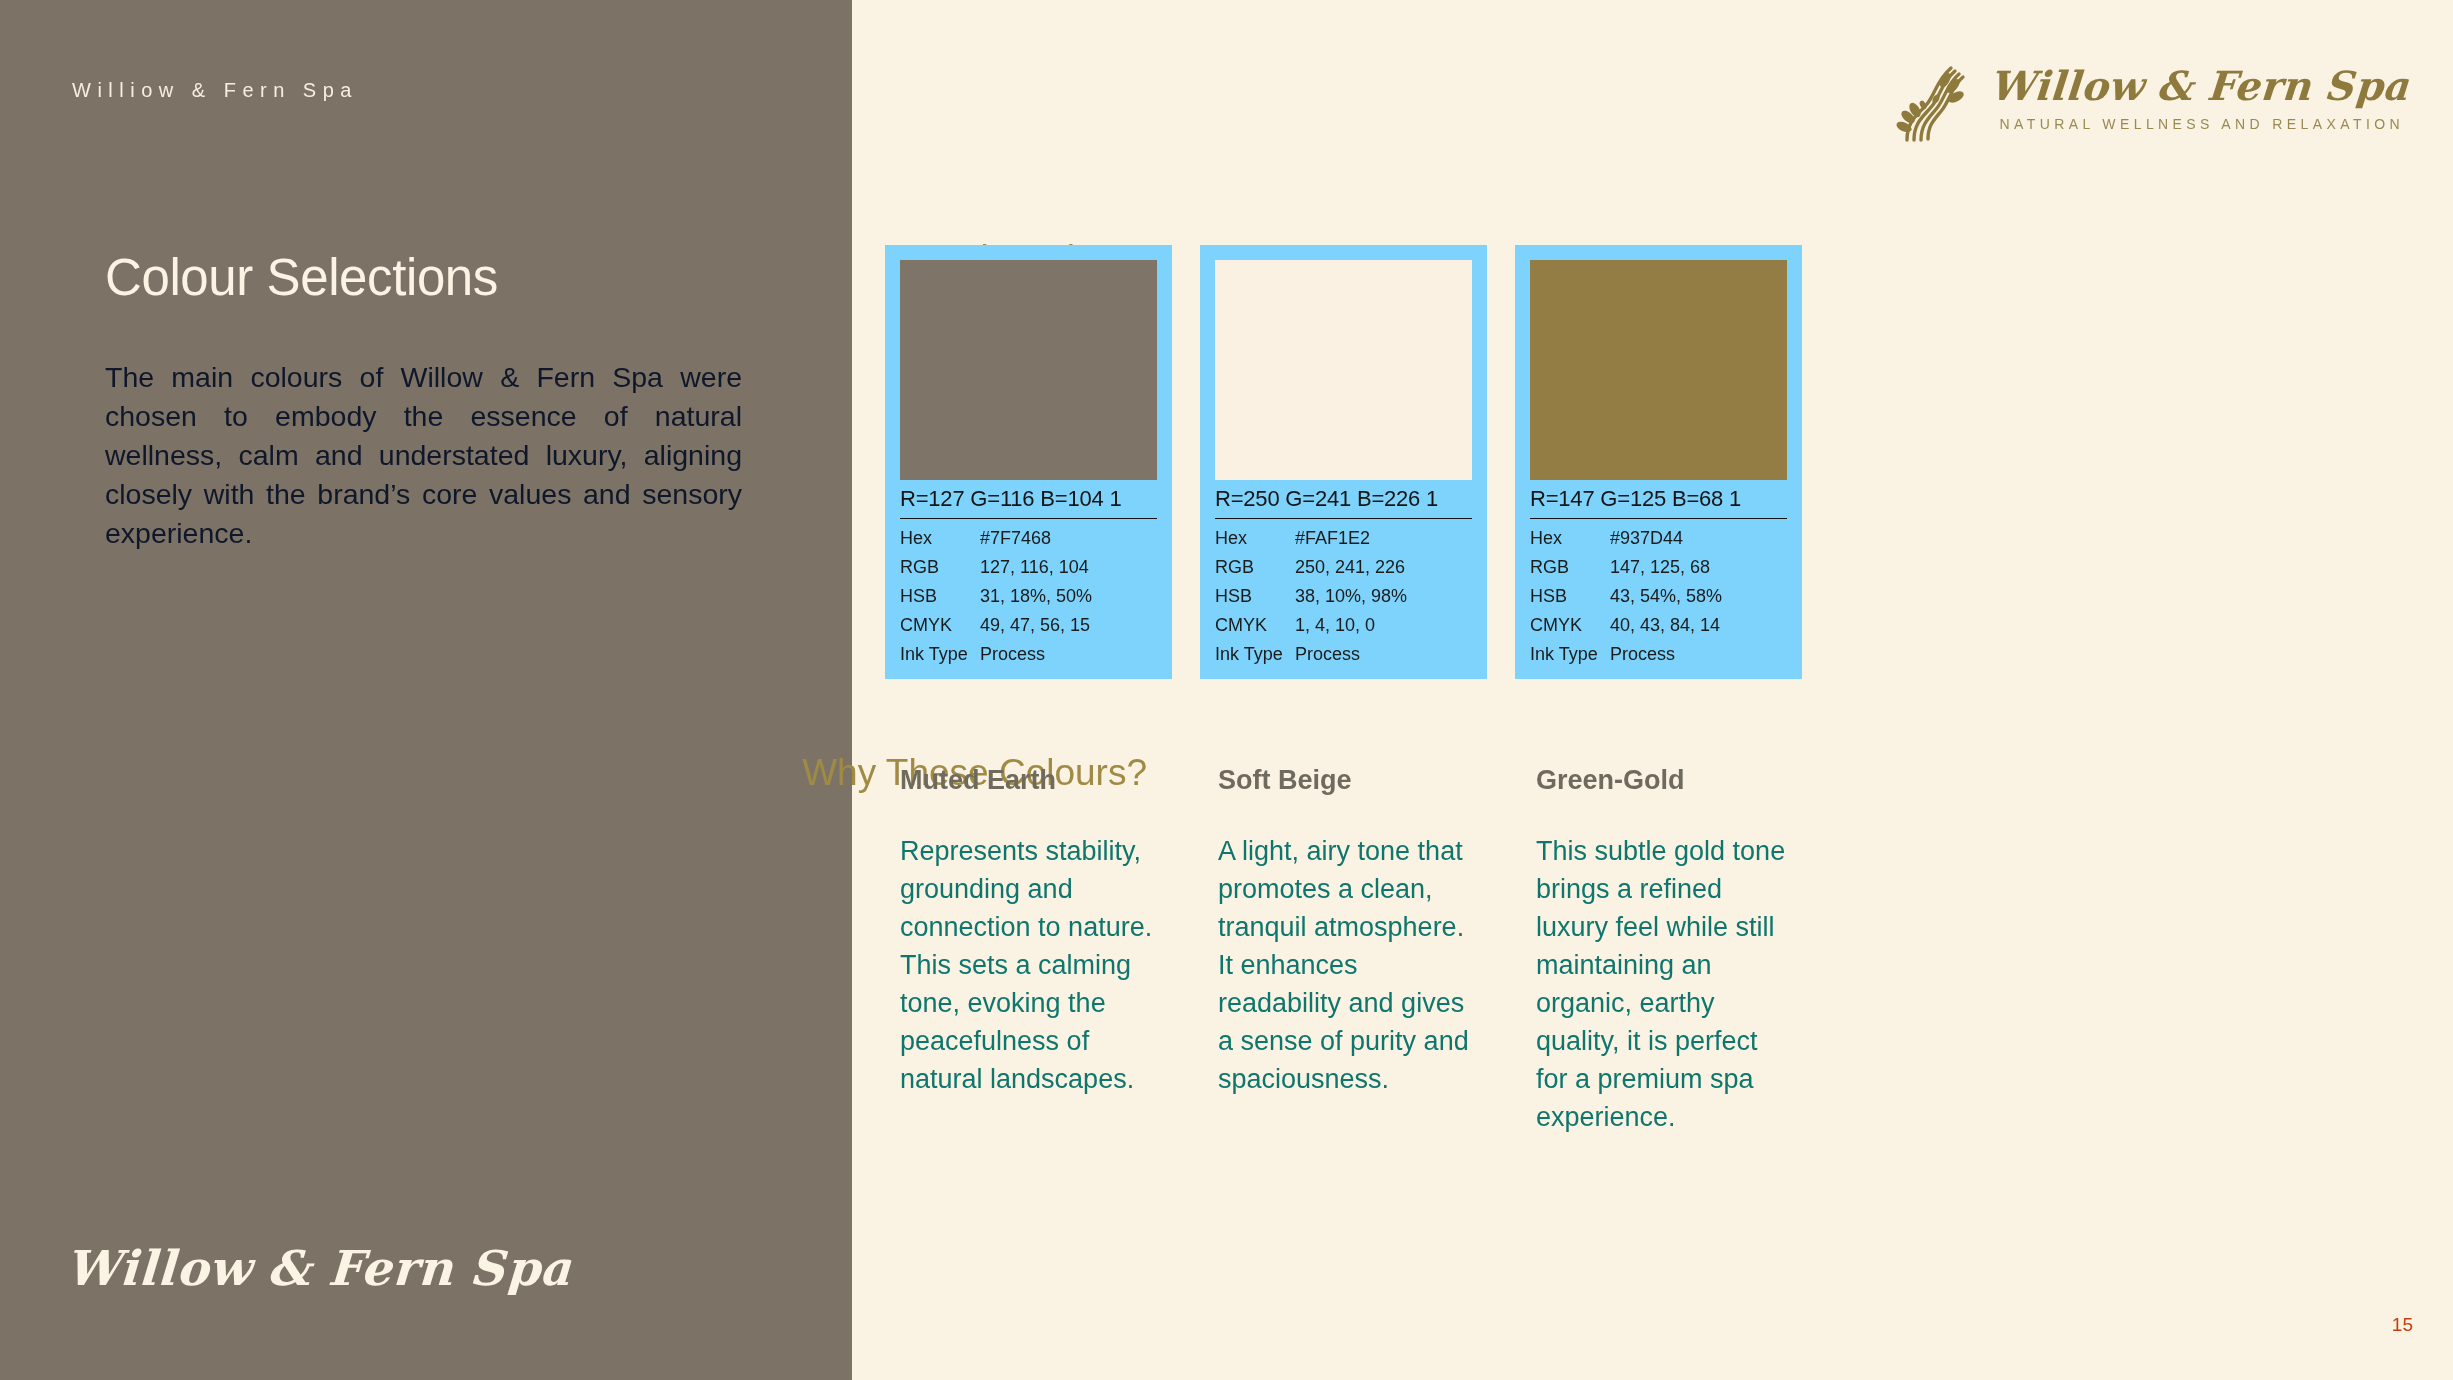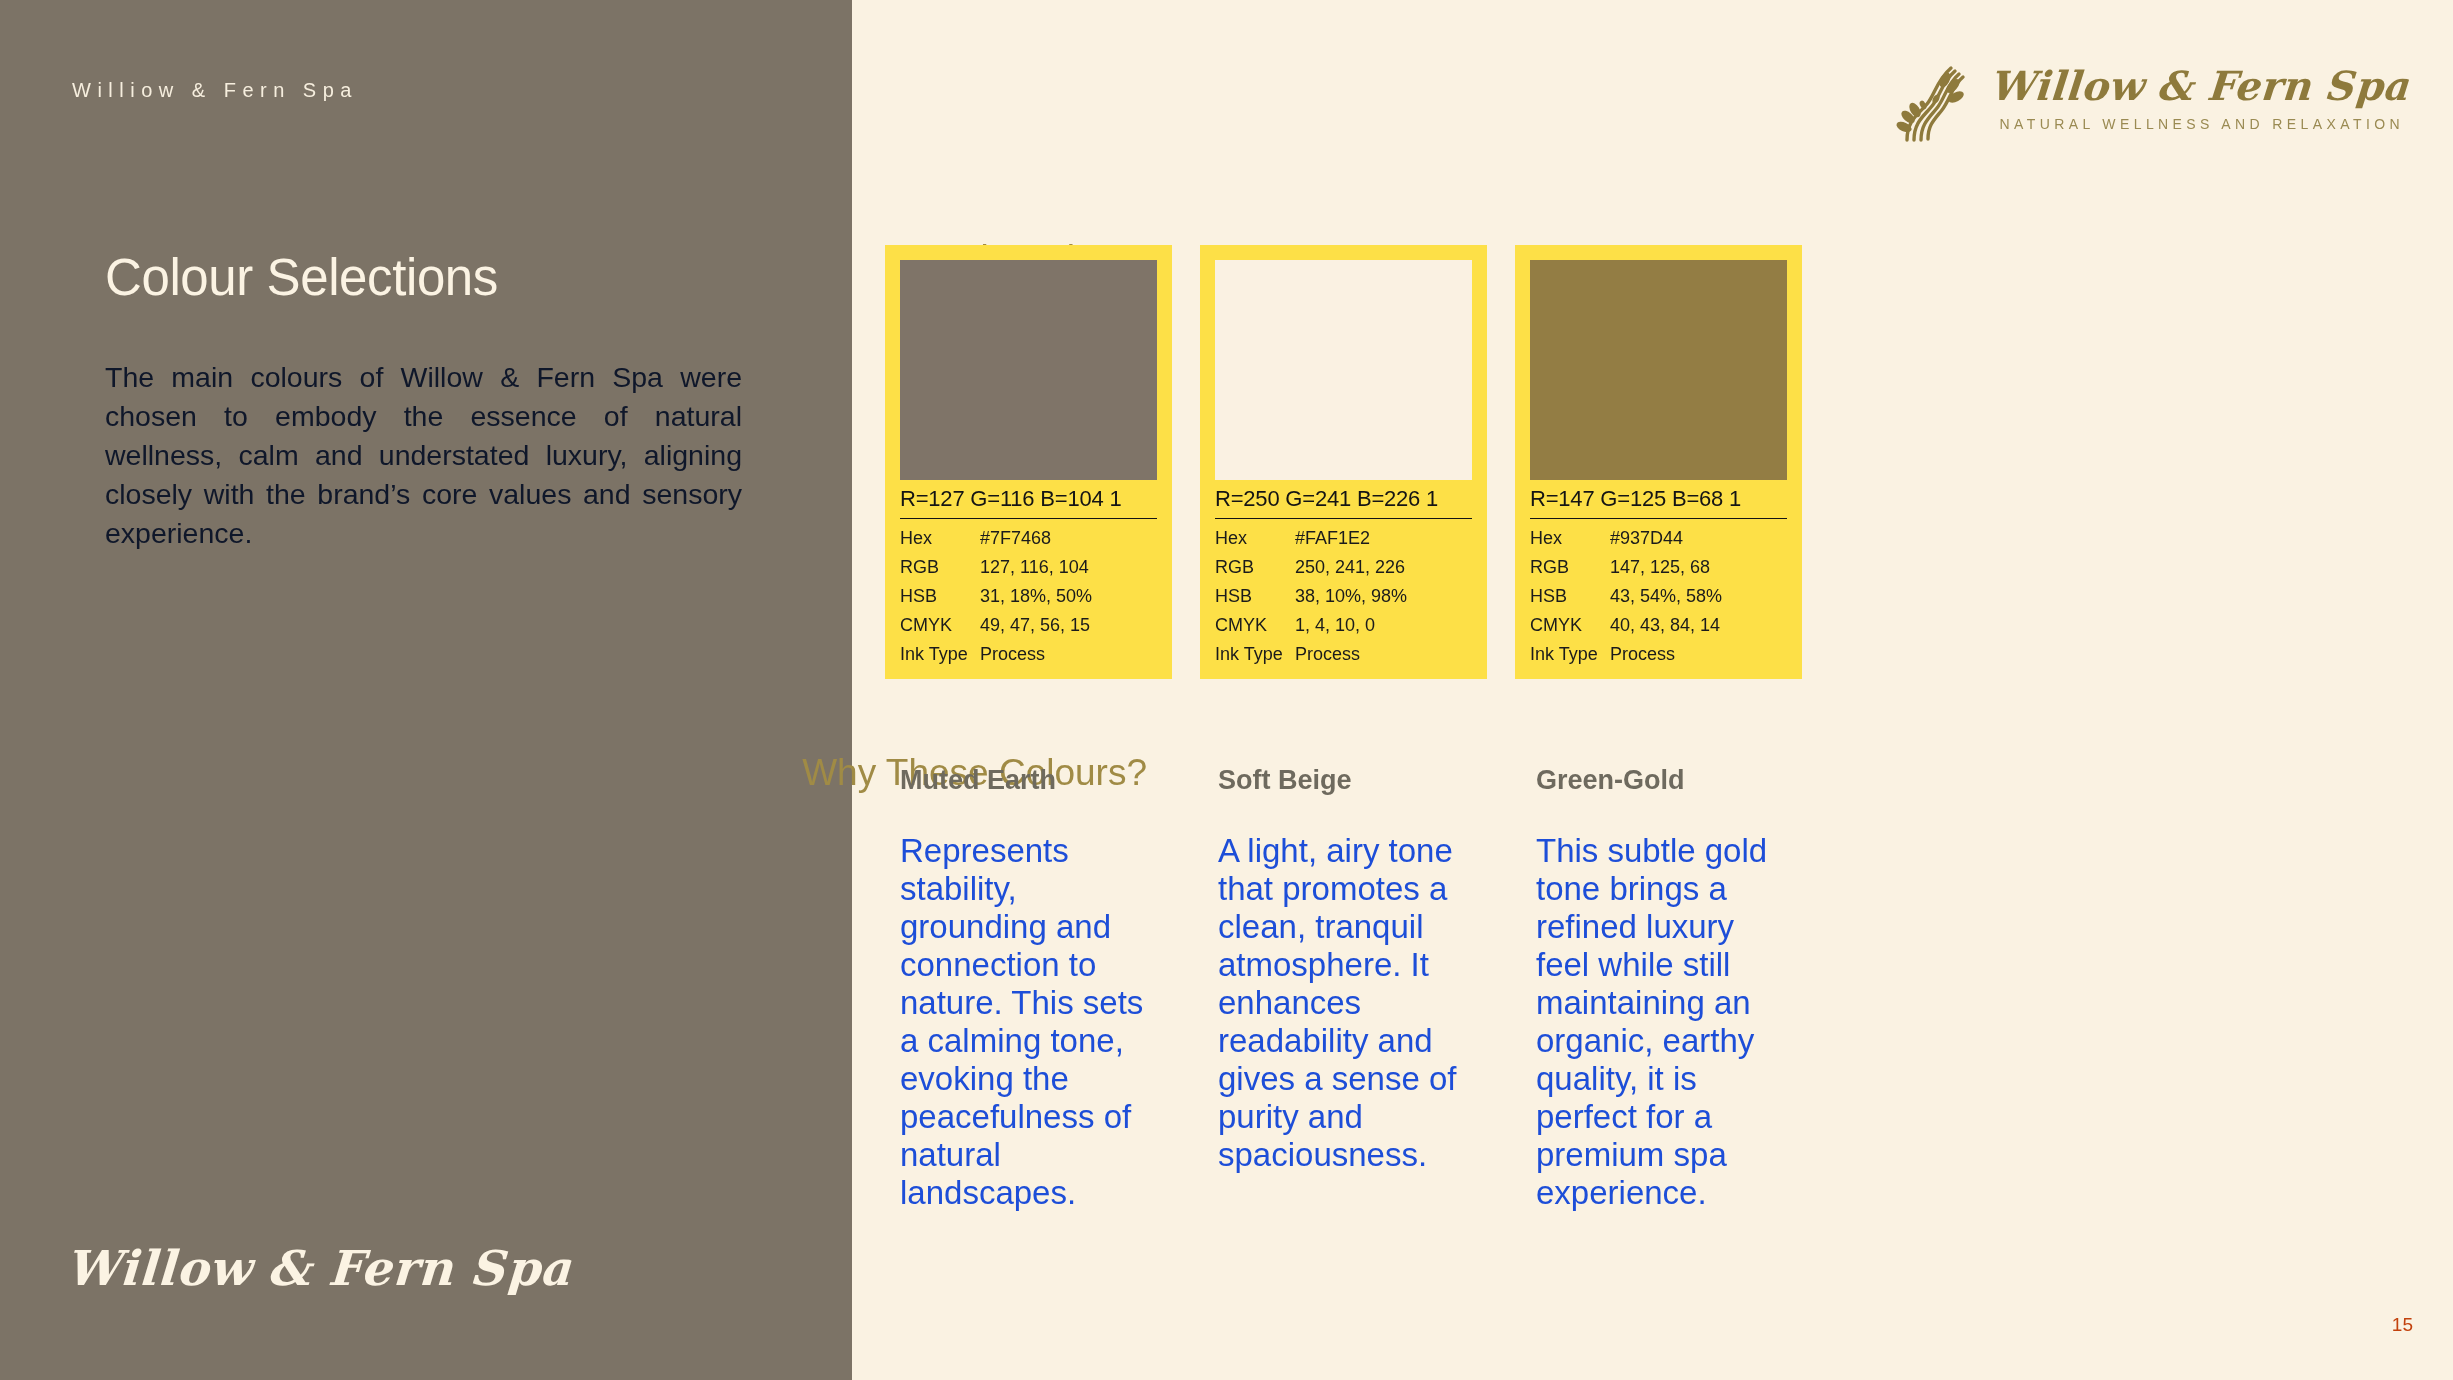--- a/index.html
+++ b/index.html
@@ -72,21 +72,21 @@
   }
   #sec-main{ left:-257px; top:238px; }
   #sec-why{  left:-257px; top:752px; }
 
   
   .cards{
     position:absolute; left:33px; top:245px;
     display:flex; gap:28px;
   }
   .card{
-    width:287px; background:#fde047;
+    width:287px; background:#7dd3fc;
     padding:15px 15px 10px 15px;
     display:flex; flex-direction:column;
   }
   .card-swatch{ width:100%; height:220px; }
   .card-header{
     font-size:22px; color:#141414; font-weight:400;
     padding:6px 0 6px 0; border-bottom:1.6px solid #141414;
     white-space:nowrap; letter-spacing:-0.2px;
   }
   .card-rows{ padding-top:5px; }
@@ -101,21 +101,21 @@
   .descs{
     position:absolute; left:33px; top:765px;
     display:flex; gap:31px;
   }
   .desc{ width:287px; padding:0 15px; }
   .desc-title{
     font-size:27px; font-weight:700; color:#6E6A5E;
     margin-bottom:36px; white-space:nowrap;
   }
   .desc-body{
-    font-size:33px; line-height:38px; color:#1d4ed8; font-weight:400;
+    font-size:27px; line-height:38px; color:#0f766e; font-weight:400;
   }
 
   .page-number{
     position:absolute; right:40px; bottom:44px;
     font-size:19px; color:#c2410c;
   }
 </style>
 </head>
 <body>
 

